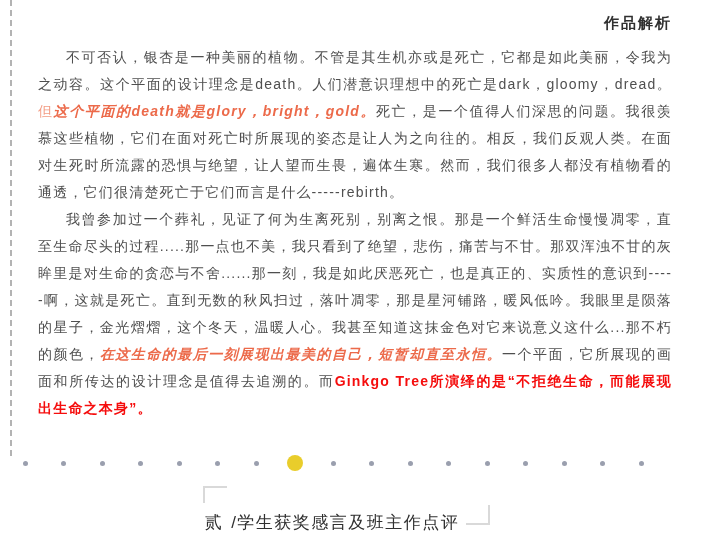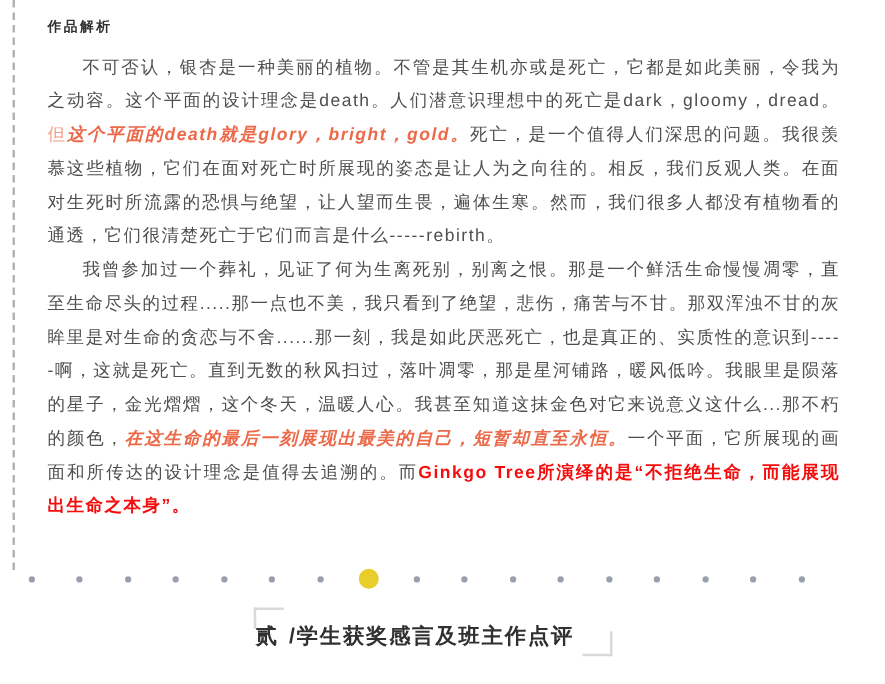--- a/index.html
+++ b/index.html
@@ -9,22 +9,22 @@
     font-family:"Liberation Sans","DejaVu Sans",sans-serif;
   }
   .left-dashed-border{
     position:absolute;left:10px;top:0;height:456px;width:0;
     border-left:2px dashed var(--border-color,#b3b3b3);
   }
   .content{
     position:absolute;left:38px;top:14px;width:634px;
   }
   .article-heading{
-    font-size:11px;font-weight:bold;margin:0 0 11px 0;
-    letter-spacing:2px;color:var(--title-color,#303030);
+    font-size:15px;font-weight:bold;margin:0 0 11px 0;
+    letter-spacing:2px;color:var(--title-color,#303030);text-align:right;
   }
   .para{
     margin:0;text-indent:2em;text-align:justify;
     font-size:14px;line-height:27px;letter-spacing:1.2px;
     color:var(--text-color,#4f4f4f);
   }
   .seg-normal{color:var(--text-color,#4f4f4f);}
   .seg-salmon{color:var(--salmon,#f39b82);}
   .seg-orange{color:var(--orange,#ec6a4a);font-weight:bold;font-style:italic;}
   .seg-red{color:var(--red,#f50d0d);font-weight:bold;}
@@ -45,22 +45,22 @@
     position:absolute;left:203px;top:486px;width:22px;height:15px;
     border-top:2px solid var(--bracket-color,#d9d9d9);
     border-left:2px solid var(--bracket-color,#d9d9d9);
   }
   .bracket-br{
     position:absolute;left:466px;top:505px;width:22px;height:18px;
     border-bottom:2px solid var(--bracket-color,#d9d9d9);
     border-right:2px solid var(--bracket-color,#d9d9d9);
   }
   .footer{
-    position:absolute;left:0;top:497px;width:664px;text-align:center;
-    font-size:17px;font-weight:bold;color:var(--title-color,#303030);
+    position:absolute;left:0;top:511px;width:664px;text-align:center;
+    font-size:17px;font-weight:normal;color:var(--title-color,#303030);
     letter-spacing:1.5px;
   }
   .footer .section-number{margin-right:8px;}
 </style>
 </head>
 <body>
 
 <div class="page">
   <div class="left-dashed-border"></div>
 

